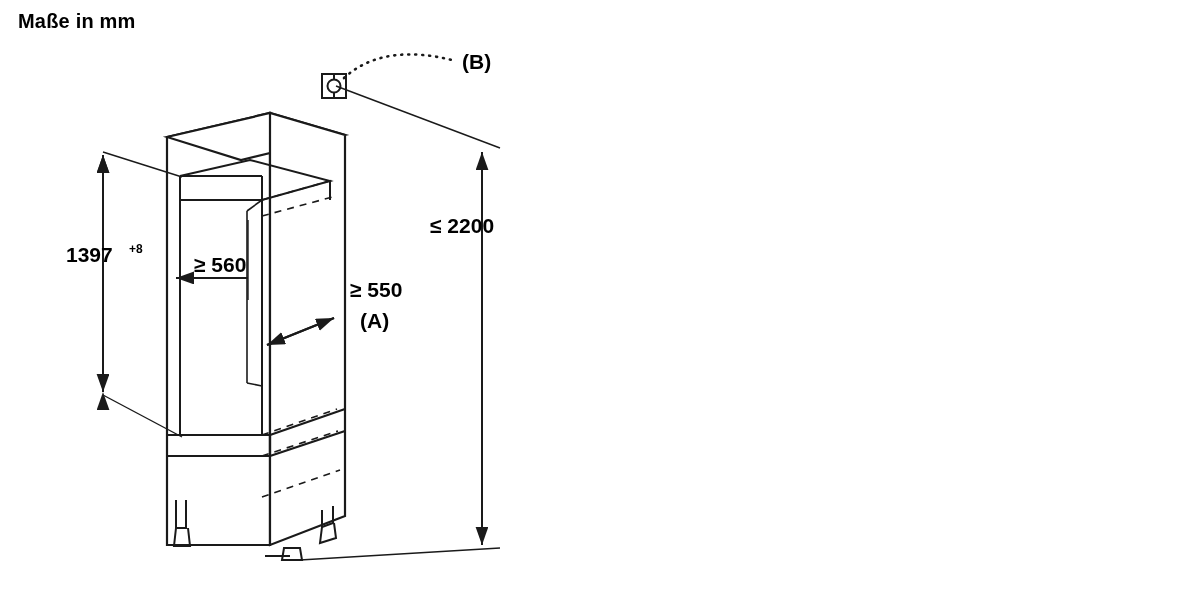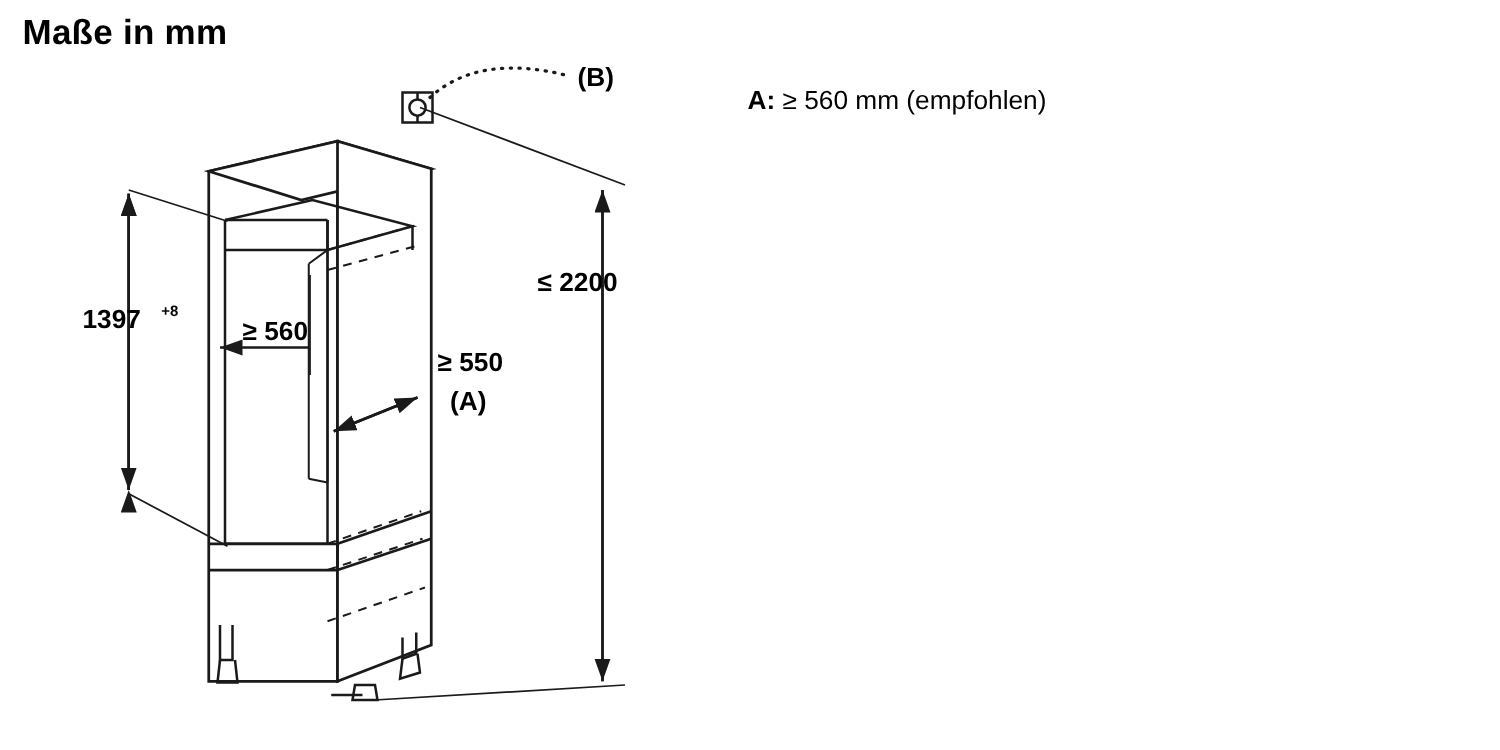--- a/index.html
+++ b/index.html
@@ -19,21 +19,21 @@
     position: absolute;
     left: 0;
     top: 0;
     width: 1200px;
     height: 600px;
   }
   .title {
     position: absolute;
     left: 18px;
     top: 10px;
-    font-size: 28px;
+    font-size: 20px;
     font-weight: 700;
     letter-spacing: 0.2px;
     white-space: nowrap;
   }
   .legend {
     position: absolute;
     left: 598px;
     top: 68px;
     width: 560px;
   }
@@ -70,24 +70,20 @@
   }
 </style>
 </head>
 <body>
 
 <div id="stage">
 
   <div class="title">Maße in mm</div>
 
   <div class="legend">
-    <div class="legend-row">
-      <span class="legend-key">A:</span>
-      <span class="legend-val">≥ 560 mm (empfohlen)</span>
-    </div>
   </div>
 
   <svg viewBox="0 0 1200 600">
     <defs>
       <marker id="arrTip" markerWidth="10" markerHeight="10" refX="9" refY="3.2" orient="auto" markerUnits="strokeWidth">
         <path d="M0,0 L9,3.2 L0,6.4 z" fill="#1a1a1a"></path>
       </marker>
     </defs>
 
     <g fill="none" stroke="#1a1a1a" stroke-width="2.2" stroke-linejoin="miter">

